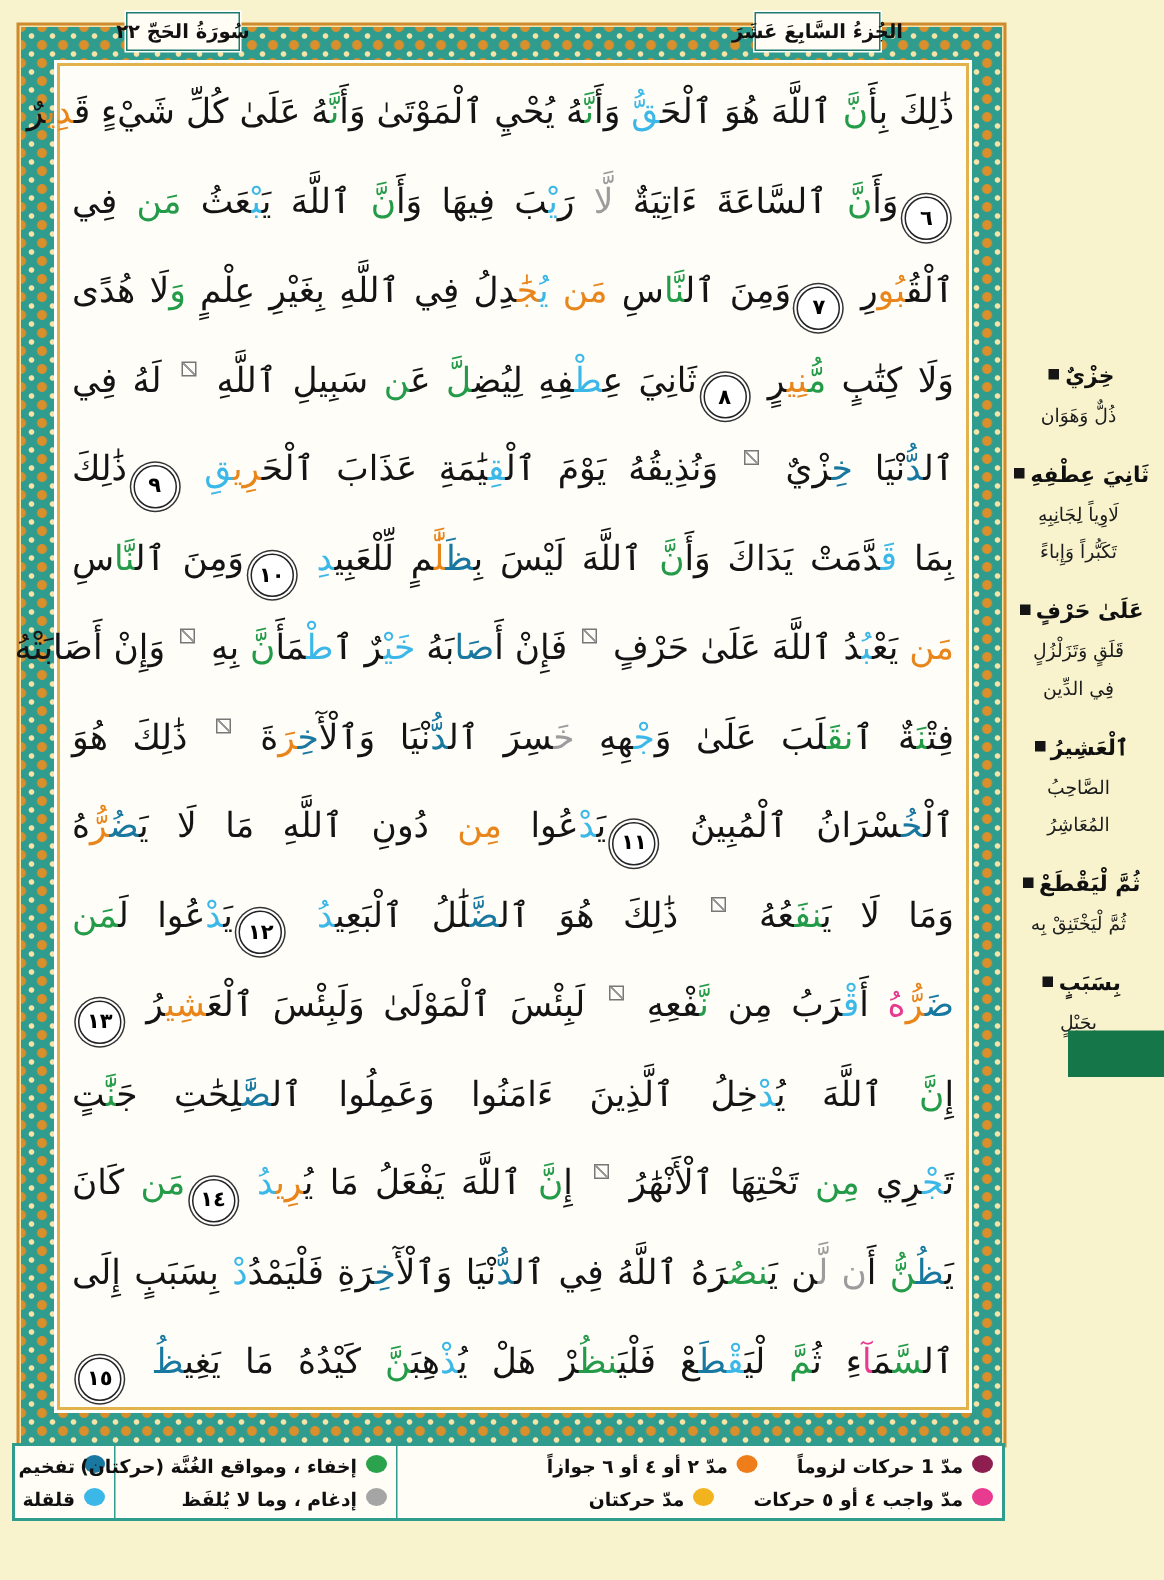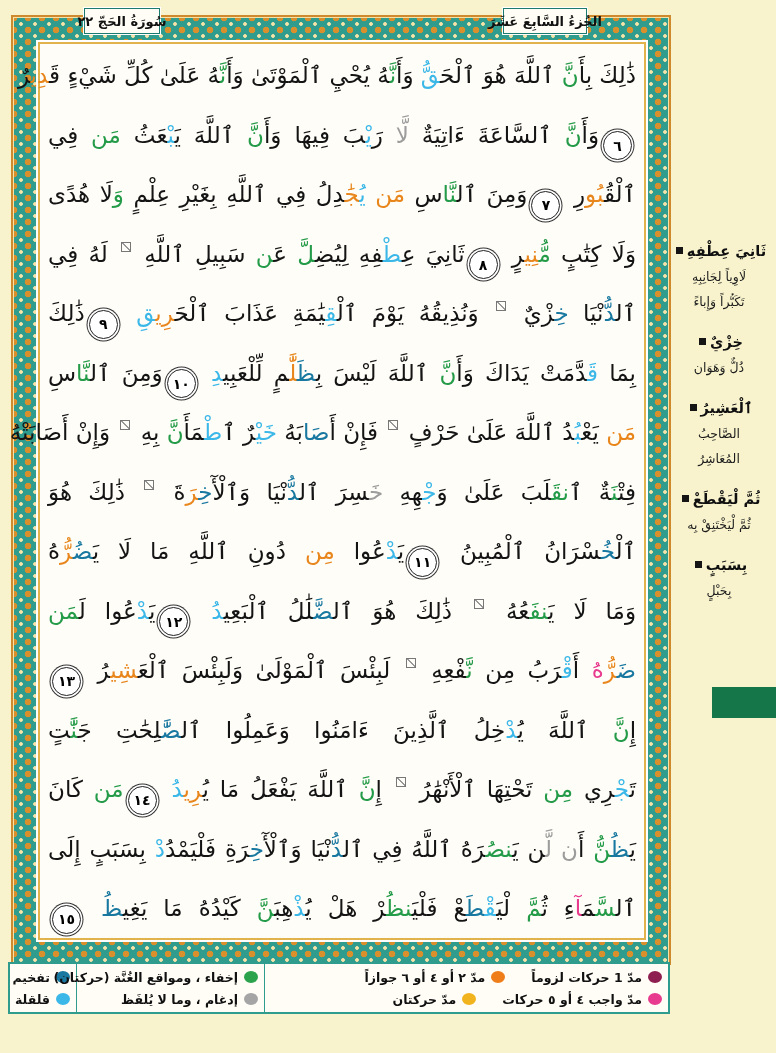--- a/index.html
+++ b/index.html
@@ -65,21 +65,21 @@
 
   
   .legend {
     position:absolute; left:8px; top:962px; width:662px; height:52px;
     background:#fffdf6; border:2px solid #2f9c8e; display:flex; flex-direction:row;
     direction:ltr;
   }
   .lcell { border-left:1.5px solid #2f9c8e; padding:2px 6px; display:flex; flex-direction:column; justify-content:space-around; }
   .lcell:first-child { border-left:none; }
   .lrow { display:flex; direction:rtl; align-items:center; gap:26px; }
-  .litem { display:inline-flex; direction:rtl; align-items:center; gap:6px; }
+  .litem { display:inline-flex; direction:rtl; align-items:flex-start; gap:6px; }
   .ldot { display:inline-block; width:14px; height:12px; border-radius:50%; flex:0 0 auto; }
   .llab { font-size:12.5px; font-weight:bold; color:#101010; white-space:nowrap; }
 
   .pagenum {
     position:absolute; left:8px; top:1012px; width:662px; text-align:center;
     font-size:29px; font-weight:bold; color:#1a1a1a;
   }
 </style>
 </head>
 <body>
@@ -110,27 +110,32 @@
           <div class="qline"><span class="seg" style="color: rgb(20, 20, 20);">إِ</span><span class="seg" style="color: rgb(36, 155, 72);">نَّ</span><span class="seg" style="color: rgb(20, 20, 20);"> ٱللَّهَ يُ</span><span class="seg" style="color: rgb(60, 184, 232);">دْ</span><span class="seg" style="color: rgb(20, 20, 20);">خِلُ ٱلَّذِينَ ءَامَنُوا وَعَمِلُوا ٱل</span><span class="seg" style="color: rgb(24, 120, 160);">صَّٰ</span><span class="seg" style="color: rgb(20, 20, 20);">لِحَٰتِ جَ</span><span class="seg" style="color: rgb(36, 155, 72);">نَّٰ</span><span class="seg" style="color: rgb(20, 20, 20);">تٍ</span></div>
           <div class="qline"><span class="seg" style="color: rgb(20, 20, 20);">تَ</span><span class="seg" style="color: rgb(60, 184, 232);">جْ</span><span class="seg" style="color: rgb(20, 20, 20);">رِي </span><span class="seg" style="color: rgb(36, 155, 72);">مِن</span><span class="seg" style="color: rgb(20, 20, 20);"> تَحْتِهَا ٱلْأَنْهَٰرُ </span><span class="sqmark"></span><span class="seg" style="color: rgb(20, 20, 20);"> إِ</span><span class="seg" style="color: rgb(36, 155, 72);">نَّ</span><span class="seg" style="color: rgb(20, 20, 20);"> ٱللَّهَ يَفْعَلُ مَا يُ</span><span class="seg" style="color: rgb(232, 134, 28);">رِي</span><span class="seg" style="color: rgb(60, 184, 232);">دُ</span><span class="seg" style="color: rgb(20, 20, 20);"> </span><span class="medallion">١٤</span><span class="seg" style="color: rgb(36, 155, 72);">مَن</span><span class="seg" style="color: rgb(20, 20, 20);"> كَانَ</span></div>
           <div class="qline"><span class="seg" style="color: rgb(20, 20, 20);">يَ</span><span class="seg" style="color: rgb(24, 120, 160);">ظُ</span><span class="seg" style="color: rgb(36, 155, 72);">نُّ</span><span class="seg" style="color: rgb(20, 20, 20);"> أَ</span><span class="seg" style="color: rgb(156, 156, 156);">ن</span><span class="seg" style="color: rgb(20, 20, 20);"> </span><span class="seg" style="color: rgb(156, 156, 156);">لَّ</span><span class="seg" style="color: rgb(20, 20, 20);">ن يَ</span><span class="seg" style="color: rgb(36, 155, 72);">نصُ</span><span class="seg" style="color: rgb(20, 20, 20);">رَهُ ٱللَّهُ فِي ٱل</span><span class="seg" style="color: rgb(24, 120, 160);">دُّ</span><span class="seg" style="color: rgb(20, 20, 20);">نْيَا وَٱلْ</span><span class="seg" style="color: rgb(232, 134, 28);">أٓ</span><span class="seg" style="color: rgb(24, 120, 160);">خِ</span><span class="seg" style="color: rgb(20, 20, 20);">رَةِ فَلْيَمْدُ</span><span class="seg" style="color: rgb(60, 184, 232);">دْ</span><span class="seg" style="color: rgb(20, 20, 20);"> بِسَبَبٍ إِلَى</span></div>
           <div class="qline"><span class="seg" style="color: rgb(20, 20, 20);">ٱل</span><span class="seg" style="color: rgb(36, 155, 72);">سَّ</span><span class="seg" style="color: rgb(20, 20, 20);">مَ</span><span class="seg" style="color: rgb(232, 58, 142);">آ</span><span class="seg" style="color: rgb(20, 20, 20);">ءِ ثُ</span><span class="seg" style="color: rgb(36, 155, 72);">مَّ</span><span class="seg" style="color: rgb(20, 20, 20);"> لْيَ</span><span class="seg" style="color: rgb(60, 184, 232);">قْ</span><span class="seg" style="color: rgb(24, 120, 160);">طَ</span><span class="seg" style="color: rgb(20, 20, 20);">عْ فَلْيَ</span><span class="seg" style="color: rgb(36, 155, 72);">نظُ</span><span class="seg" style="color: rgb(20, 20, 20);">رْ هَلْ يُ</span><span class="seg" style="color: rgb(60, 184, 232);">ذْ</span><span class="seg" style="color: rgb(20, 20, 20);">هِبَ</span><span class="seg" style="color: rgb(36, 155, 72);">نَّ</span><span class="seg" style="color: rgb(20, 20, 20);"> كَيْدُهُ مَا يَغِي</span><span class="seg" style="color: rgb(24, 120, 160);">ظُ</span><span class="seg" style="color: rgb(20, 20, 20);"> </span><span class="medallion">١٥</span></div>
         </div>
     </div>
   </div>
 
   <div class="mnotes">
       <div class="mnote">
+        <div class="mtitle"><span>خِزْيٌ</span><span class="bullet"></span></div>
+        <div class="mdef">ذُلٌّ وَهَوَان</div>
+      </div>
+      <div class="mnote">
         <div class="mtitle"><span>ثَانِيَ عِطْفِهِ</span><span class="bullet"></span></div>
         <div class="mdef">لَاوِياً لِجَانِبِهِ</div>
         <div class="mdef">تَكَبُّراً وَإِباءً</div>
       </div>
       <div class="mnote">
-        <div class="mtitle"><span>خِزْيٌ</span><span class="bullet"></span></div>
-        <div class="mdef">ذُلٌّ وَهَوَان</div>
+        <div class="mtitle"><span>عَلَىٰ حَرْفٍ</span><span class="bullet"></span></div>
+        <div class="mdef">قَلَقٍ وَتَزَلْزُلٍ</div>
+        <div class="mdef">فِي الدِّين</div>
       </div>
       <div class="mnote">
         <div class="mtitle"><span>ٱلْعَشِيرُ</span><span class="bullet"></span></div>
         <div class="mdef">الصَّاحِبُ</div>
         <div class="mdef">المُعَاشِرُ</div>
       </div>
       <div class="mnote">
         <div class="mtitle"><span>ثُمَّ لْيَقْطَعْ</span><span class="bullet"></span></div>
         <div class="mdef">ثُمَّ لْيَخْتَنِقْ بِه</div>
       </div>

